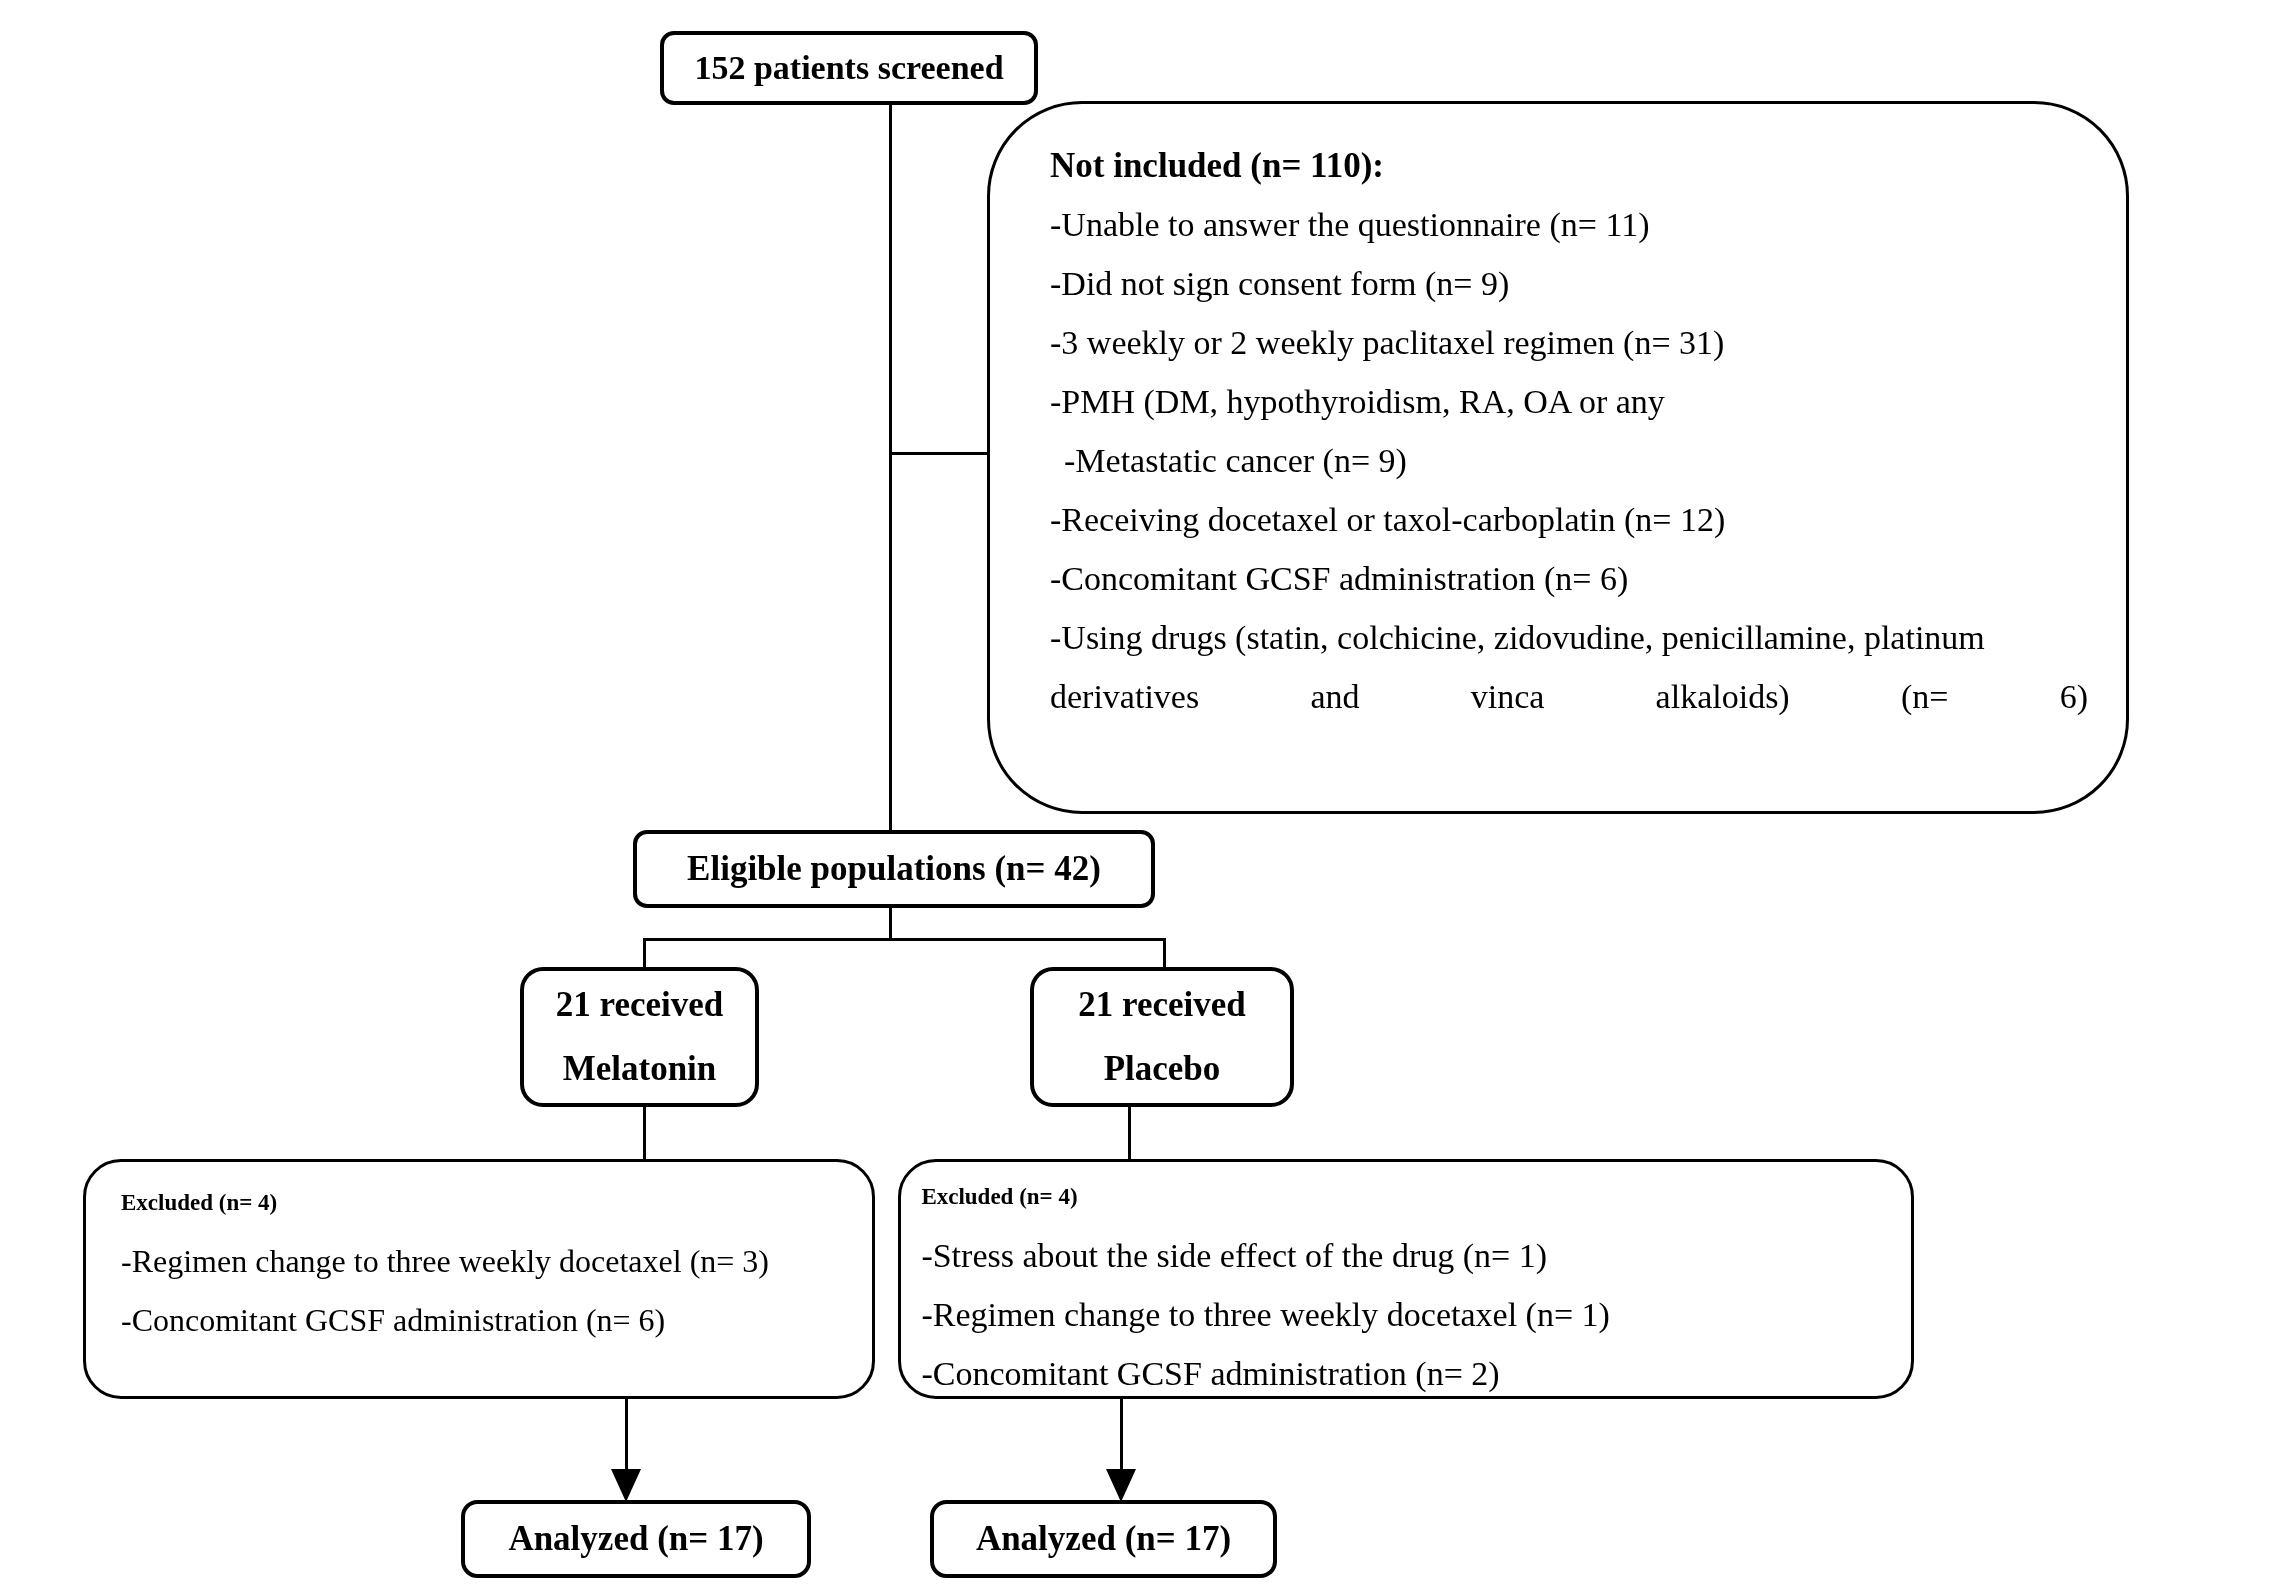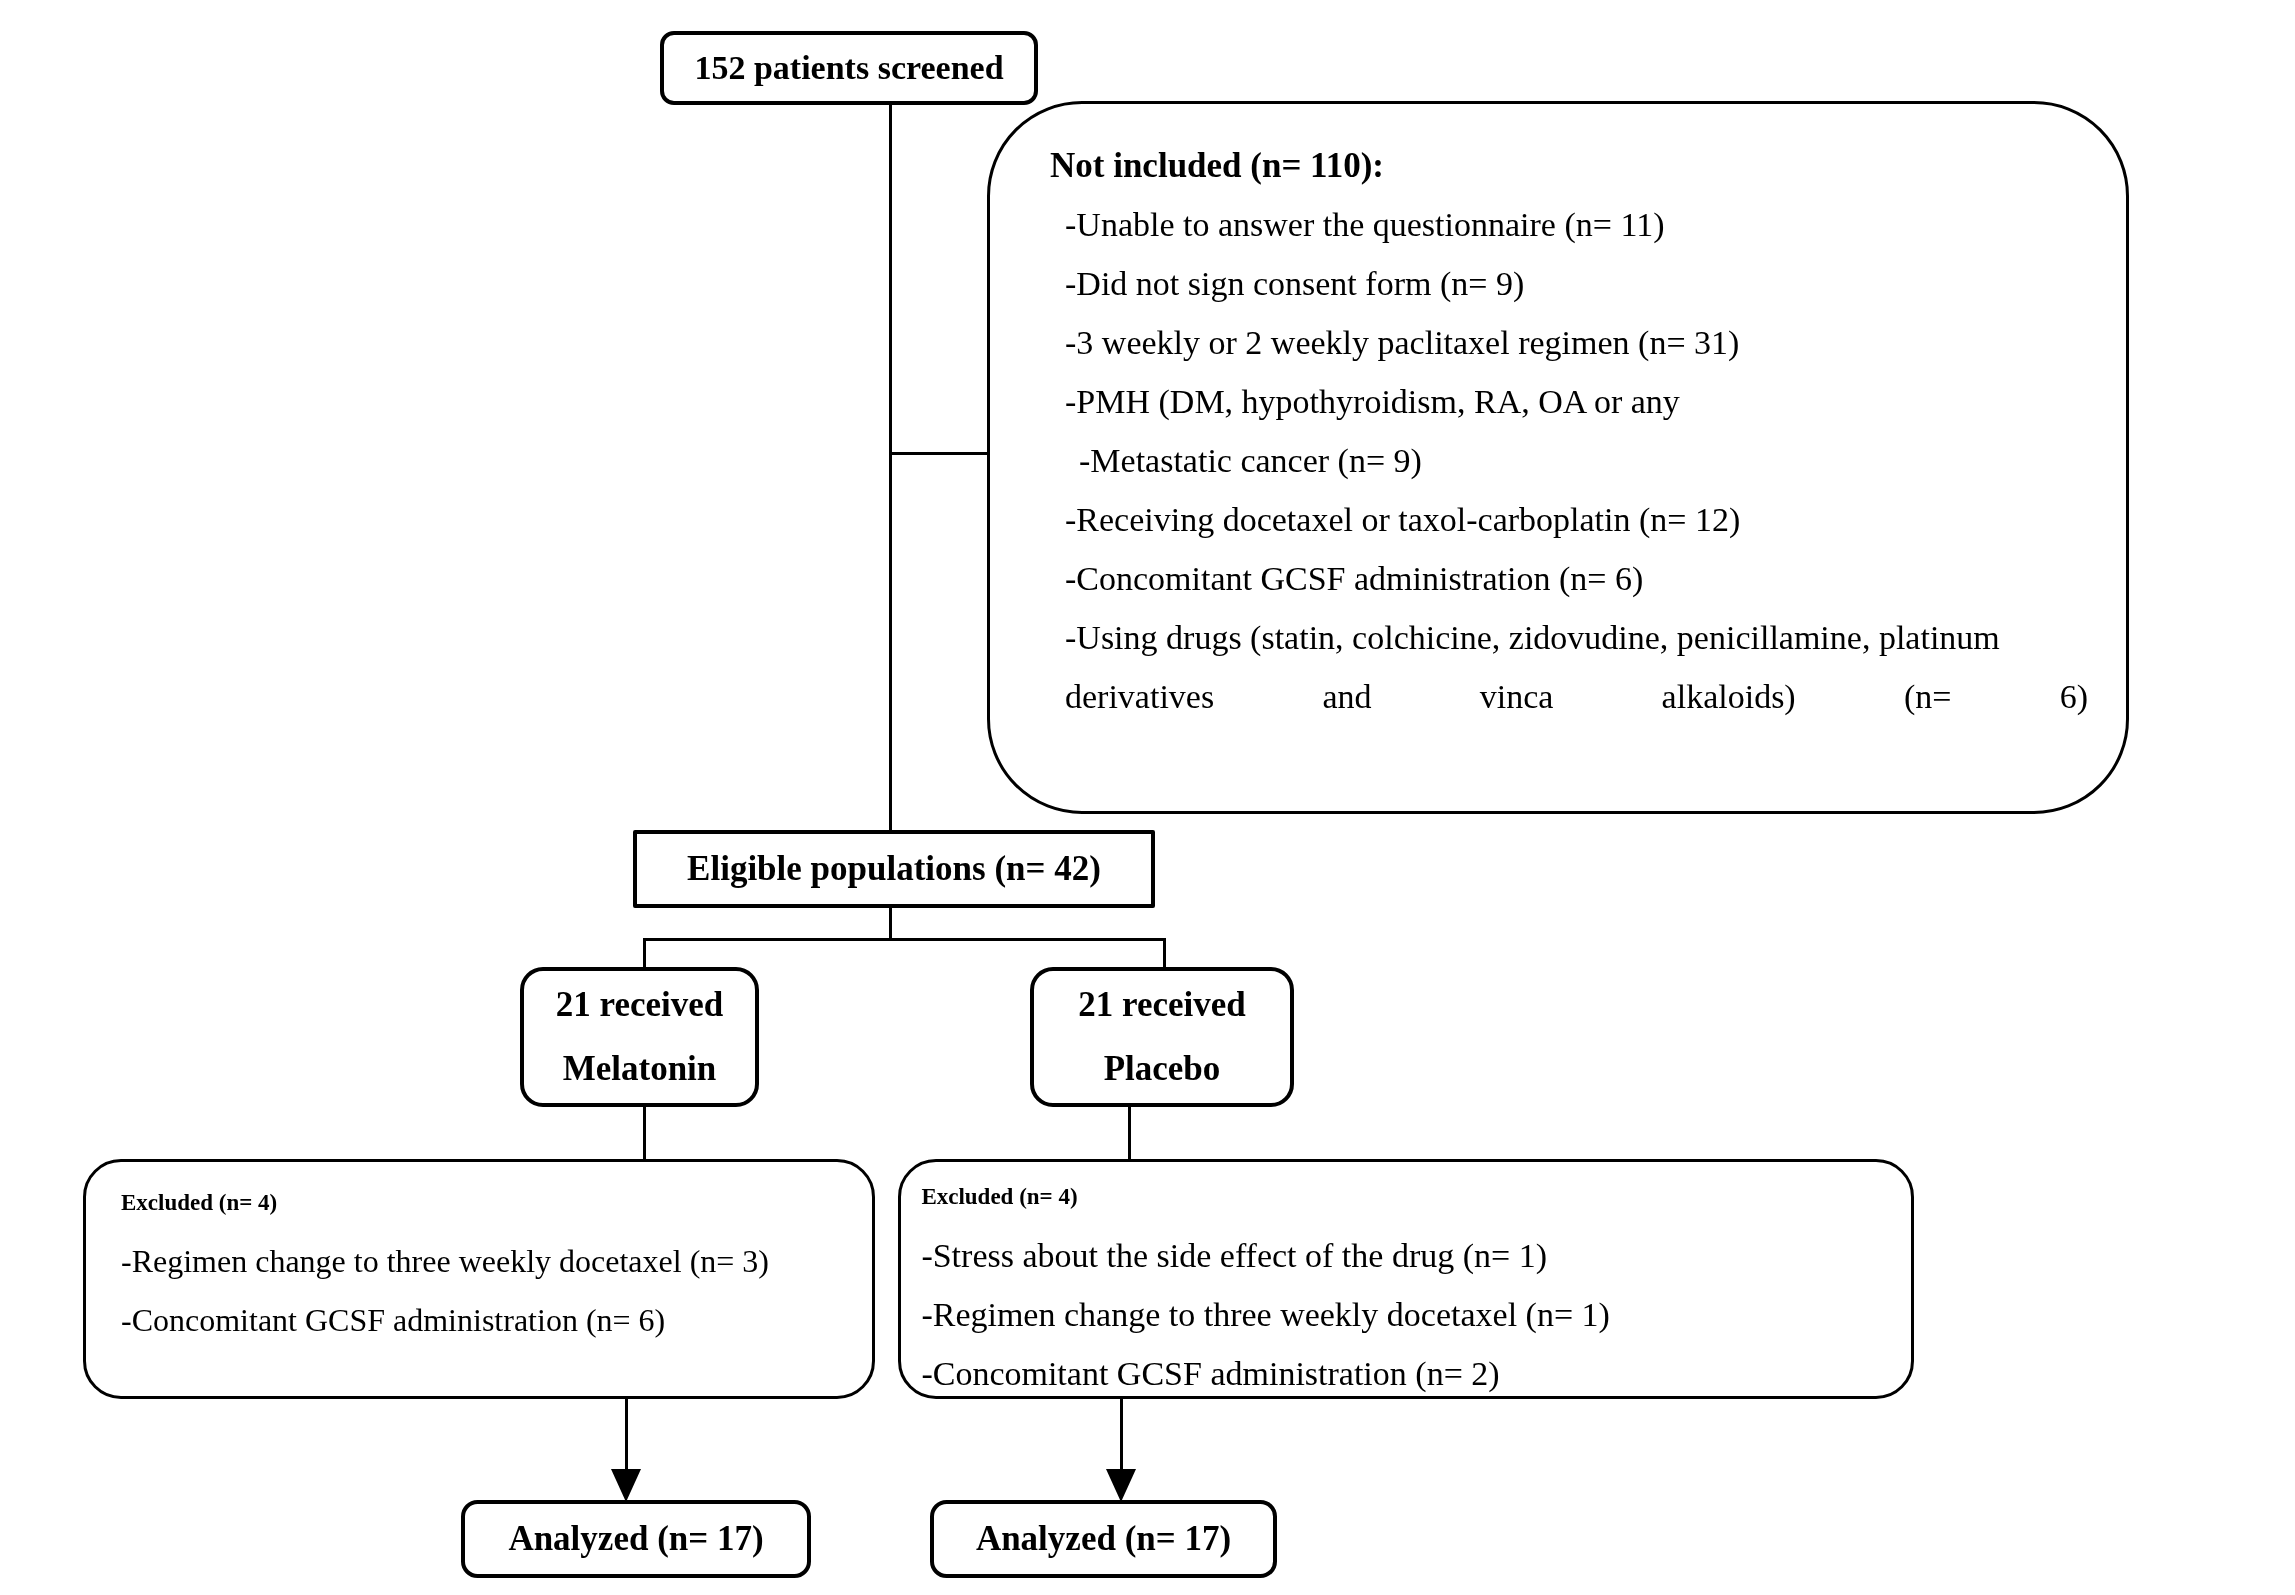--- a/index.html
+++ b/index.html
@@ -35,29 +35,29 @@
   }
   
   #box-screened { left: 660px; top: 30.5px; width: 378px; height: 74px; border-radius: 14px; font-size: 34px; }
   
   #box-not-included {
     left: 987px; top: 101px; width: 1142px; height: 713px;
     border-radius: 95px;
     padding: 32px 38px 0 60px;
   }
   #not-included-title { font-size: 35px; font-weight: bold; line-height: 59px; }
-  .ni-items div { font-size: 34px; line-height: 59px; white-space: nowrap; margin-left: 15px; }
+  .ni-items div { font-size: 34px; line-height: 59px; white-space: nowrap; }
   .ni-items div:nth-child(5) { padding-left: 14px; }           
   .ni-items div:nth-child(9) {                                  
     white-space: normal;
     text-align: justify;
     text-align-last: justify;
   }
   
-  #box-eligible { left: 633px; top: 830px; width: 522px; height: 78px; border-radius: 2px; font-size: 35px; }
+  #box-eligible { left: 633px; top: 830px; width: 522px; height: 78px; border-radius: 14px; font-size: 35px; }
   
   #box-melatonin { left: 520px; top: 967px; width: 239px; height: 140px; border-radius: 23px; font-size: 35px; line-height: 64px; }
   #box-placebo   { left: 1030px; top: 967px; width: 264px; height: 140px; border-radius: 23px; font-size: 35px; line-height: 64px; }
   
   #box-excluded-left {
     left: 83px; top: 1159px; width: 792px; height: 240px;
     border-radius: 38px; padding: 11.4px 9.5px 0 35px;
   }
   #box-excluded-right {
     left: 898px; top: 1159px; width: 1016px; height: 240px;

